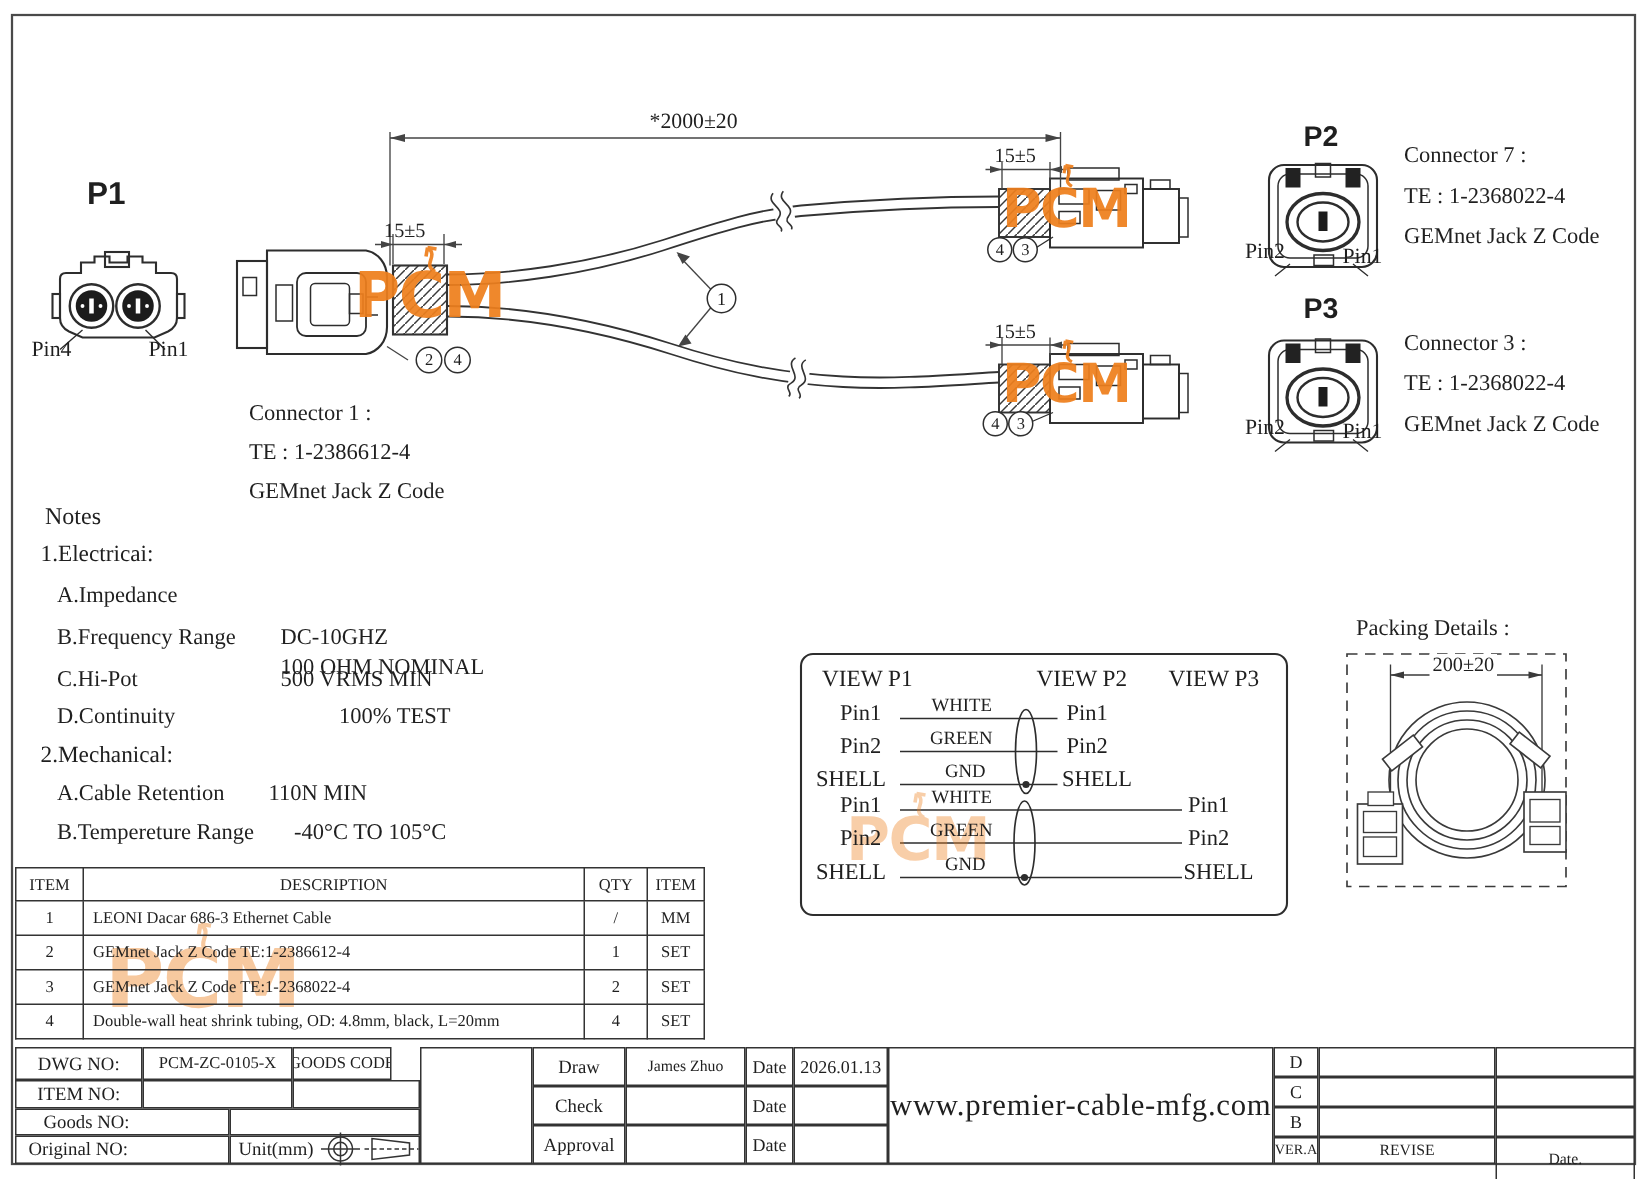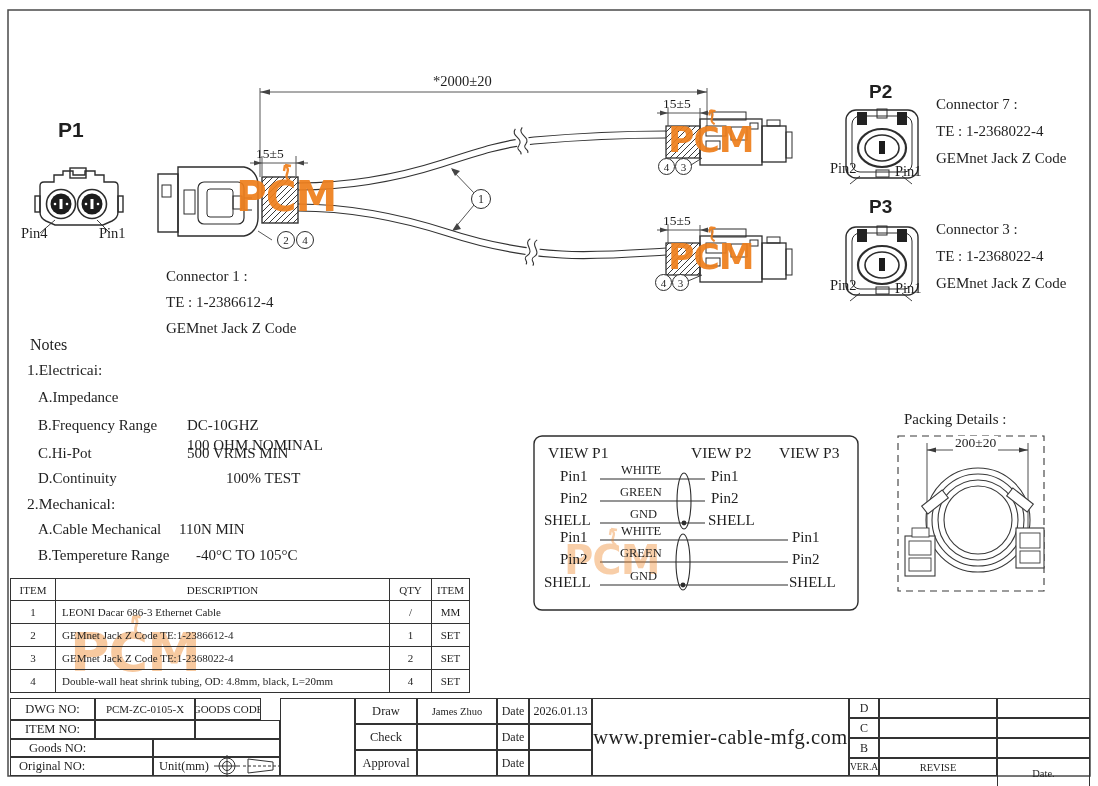--- a/index.html
+++ b/index.html
@@ -299,21 +299,21 @@
   <div class="t" style="left:27px;top:361px;font-size:15.5px;">1.Electricai:</div>
   <div class="t" style="left:38px;top:389px;font-size:15px;">A.Impedance</div>
   <div class="t" style="left:187px;top:389px;font-size:15px;margin-top:48px;">100 OHM NOMINAL</div>
   <div class="t" style="left:38px;top:417px;font-size:15px;">B.Frequency Range</div>
   <div class="t" style="left:187px;top:417px;font-size:15px;">DC-10GHZ</div>
   <div class="t" style="left:38px;top:445px;font-size:15px;">C.Hi-Pot</div>
   <div class="t" style="left:187px;top:445px;font-size:15px;">500 VRMS MIN</div>
   <div class="t" style="left:38px;top:470px;font-size:15px;">D.Continuity</div>
   <div class="t" style="left:190px;top:470px;font-size:15px;margin-left:36px;">100% TEST</div>
   <div class="t" style="left:27px;top:495px;font-size:15.5px;">2.Mechanical:</div>
-  <div class="t" style="left:38px;top:521px;font-size:15px;">A.Cable Mechanical</div>
+  <div class="t" style="left:38px;top:521px;font-size:15px;">A.Cable Retention</div>
   <div class="t" style="left:179px;top:521px;font-size:15px;">110N MIN</div>
   <div class="t" style="left:38px;top:547px;font-size:15px;">B.Tempereture Range</div>
   <div class="t" style="left:196px;top:547px;font-size:15px;">-40°C TO 105°C</div>
 
   <div class="t" style="left:548px;top:444px;font-size:15.5px;">VIEW P1</div>
   <div class="t" style="left:691px;top:444px;font-size:15.5px;">VIEW P2</div>
   <div class="t" style="left:779px;top:444px;font-size:15.5px;">VIEW P3</div>
 
   <div class="t" style="left:560px;top:468px;font-size:15px;">Pin1</div>
   <div class="t" style="left:560px;top:490px;font-size:15px;">Pin2</div>

